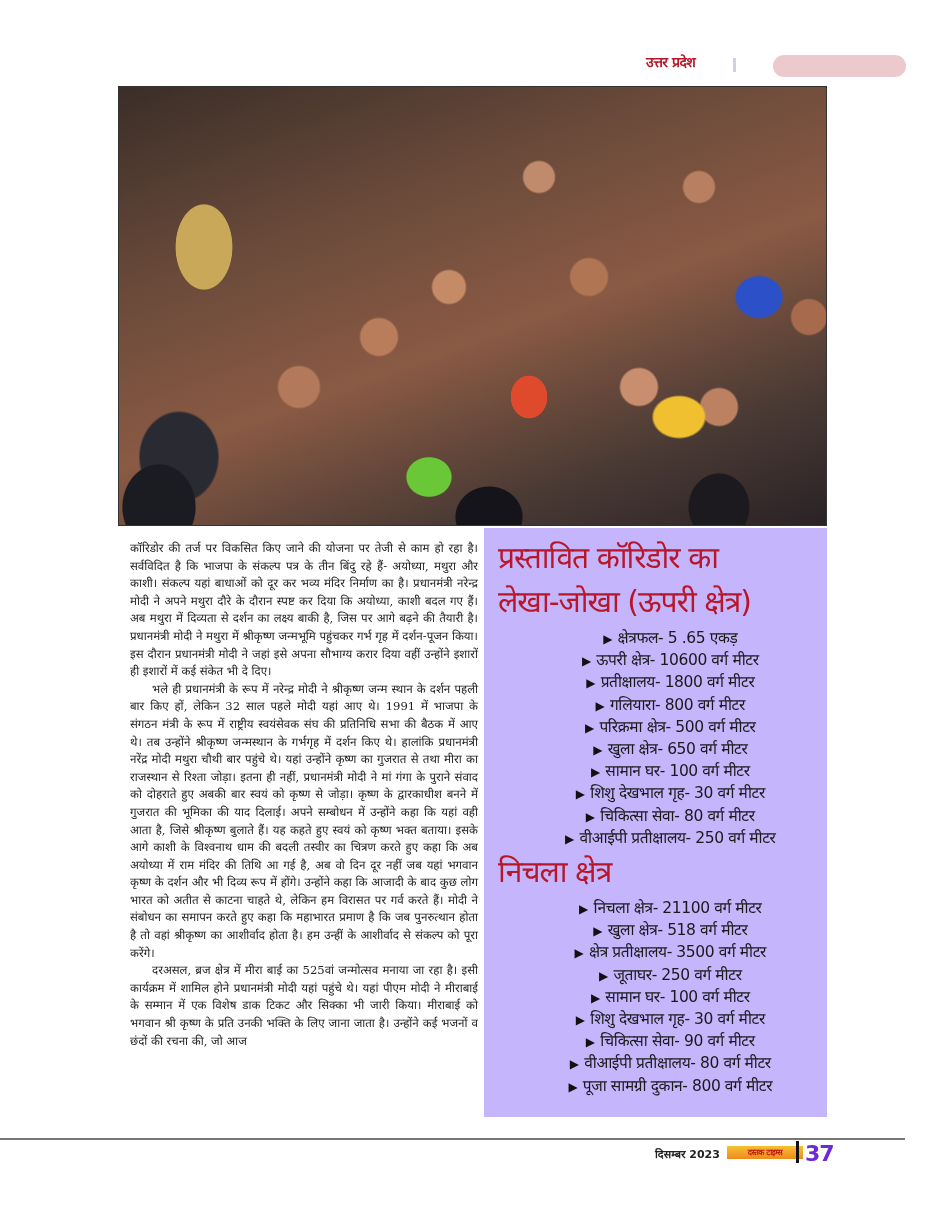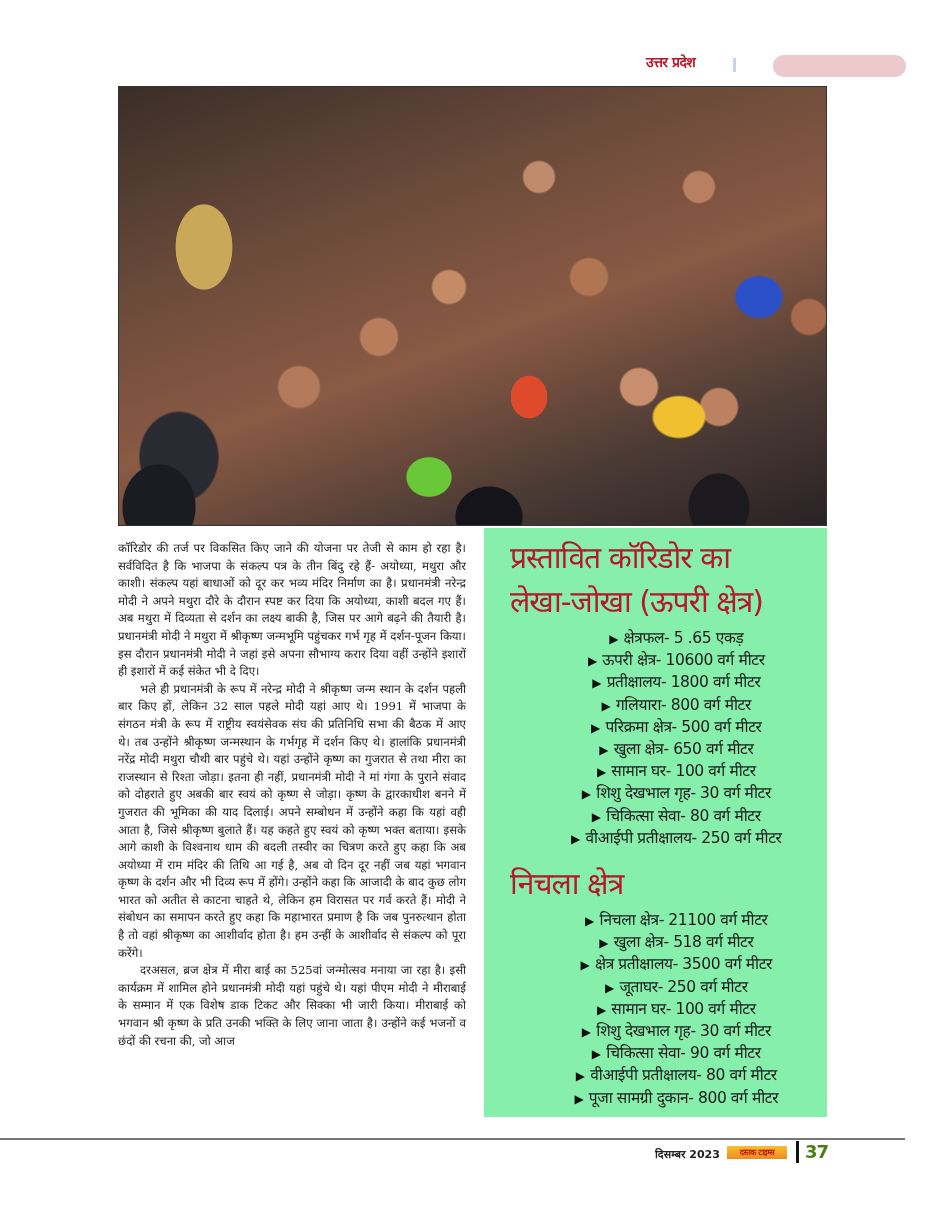--- a/index.html
+++ b/index.html
@@ -40,62 +40,62 @@
       radial-gradient(circle at 470px 190px, #b07654 0 18px, transparent 20px),
       radial-gradient(circle at 520px 300px, #c98e6e 0 18px, transparent 20px),
       radial-gradient(circle at 600px 320px, #bb8160 0 18px, transparent 20px),
       radial-gradient(circle at 690px 230px, #a86a4c 0 17px, transparent 19px),
       radial-gradient(circle at 180px 300px, #b27a5a 0 20px, transparent 22px),
       radial-gradient(circle at 420px 90px, #c08a6c 0 15px, transparent 17px),
       radial-gradient(circle at 580px 100px, #b88060 0 15px, transparent 17px),
       linear-gradient(160deg, #3a2e28 0%, #6a4a3a 30%, #8a5a44 55%, #4a3a34 80%, #2a2226 100%);
   }
   .col-body {
-    position: absolute; left: 118px; top: 540px; width: 348px;
+    position: absolute; left: 130px; top: 540px; width: 348px;
     font-size: 11.6px; line-height: 17.6px; text-align: justify;
     color: #222;
   }
   .col-body p { margin: 0; }
   .col-body p + p { text-indent: 22px; }
   .sidebar {
     position: absolute; left: 484px; top: 528px; width: 343px; height: 589px;
-    background: #86efac; box-sizing: border-box; padding: 8px 0 0 26px;
+    background: #c4b5fd; box-sizing: border-box; padding: 8px 0 0 14px;
     font-family: "DejaVu Sans", sans-serif;
   }
   .sidebar h2 {
     margin: 0; font-weight: normal; color: #b8172a;
     font-size: 30px; line-height: 44px; letter-spacing: -1px;
   }
-  .sidebar h2.h2b { margin-top: 12px; }
+  .sidebar h2.h2b { }
   .sidebar ul { list-style: none; margin: 4px 0 0 0; padding: 0 0 0 10px; text-align: center; }
   .sidebar li {
     font-size: 15.5px; line-height: 21.2px; color: #1a1a1a;
     letter-spacing: -0.4px; white-space: nowrap;
   }
   .sidebar li .bullet { display: inline-block; width: 20px; font-size: 12px; color: #111; }
   .footer-line {
     position: absolute; left: 0; top: 1138px; width: 905px; height: 2px; background: #777;
   }
   .footer-date {
     position: absolute; left: 655px; top: 1146px;
     font-family: "DejaVu Sans", sans-serif; font-weight: bold; font-size: 11px; color: #222;
   }
   .footer-logo {
-    position: absolute; left: 727px; top: 1146px; width: 60px; height: 13px;
+    position: absolute; left: 727px; top: 1146px; width: 76px; height: 13px;
     background: linear-gradient(180deg, #f6c030 0%, #ee8a1e 100%);
     color: #c0161c; font-family: "DejaVu Sans", sans-serif; font-weight: bold;
     font-size: 8px; line-height: 13px; text-align: center; letter-spacing: -0.5px;
     overflow: hidden; white-space: nowrap;
   }
   .footer-sep {
     position: absolute; left: 796px; top: 1141px; width: 3px; height: 22px; background: #111;
   }
   .footer-page {
     position: absolute; left: 805px; top: 1141px;
-    font-family: "DejaVu Sans", sans-serif; font-weight: bold; font-size: 18px; color: #4d7c0f;
+    font-family: "DejaVu Sans", sans-serif; font-weight: bold; font-size: 22px; color: #6d28d9;
     letter-spacing: -1px;
   }
 </style>
 </head>
 <body>
 
 <div class="section-label">उत्तर प्रदेश</div>
 <div class="section-sep"></div>
 <div class="section-pill"></div>
 

